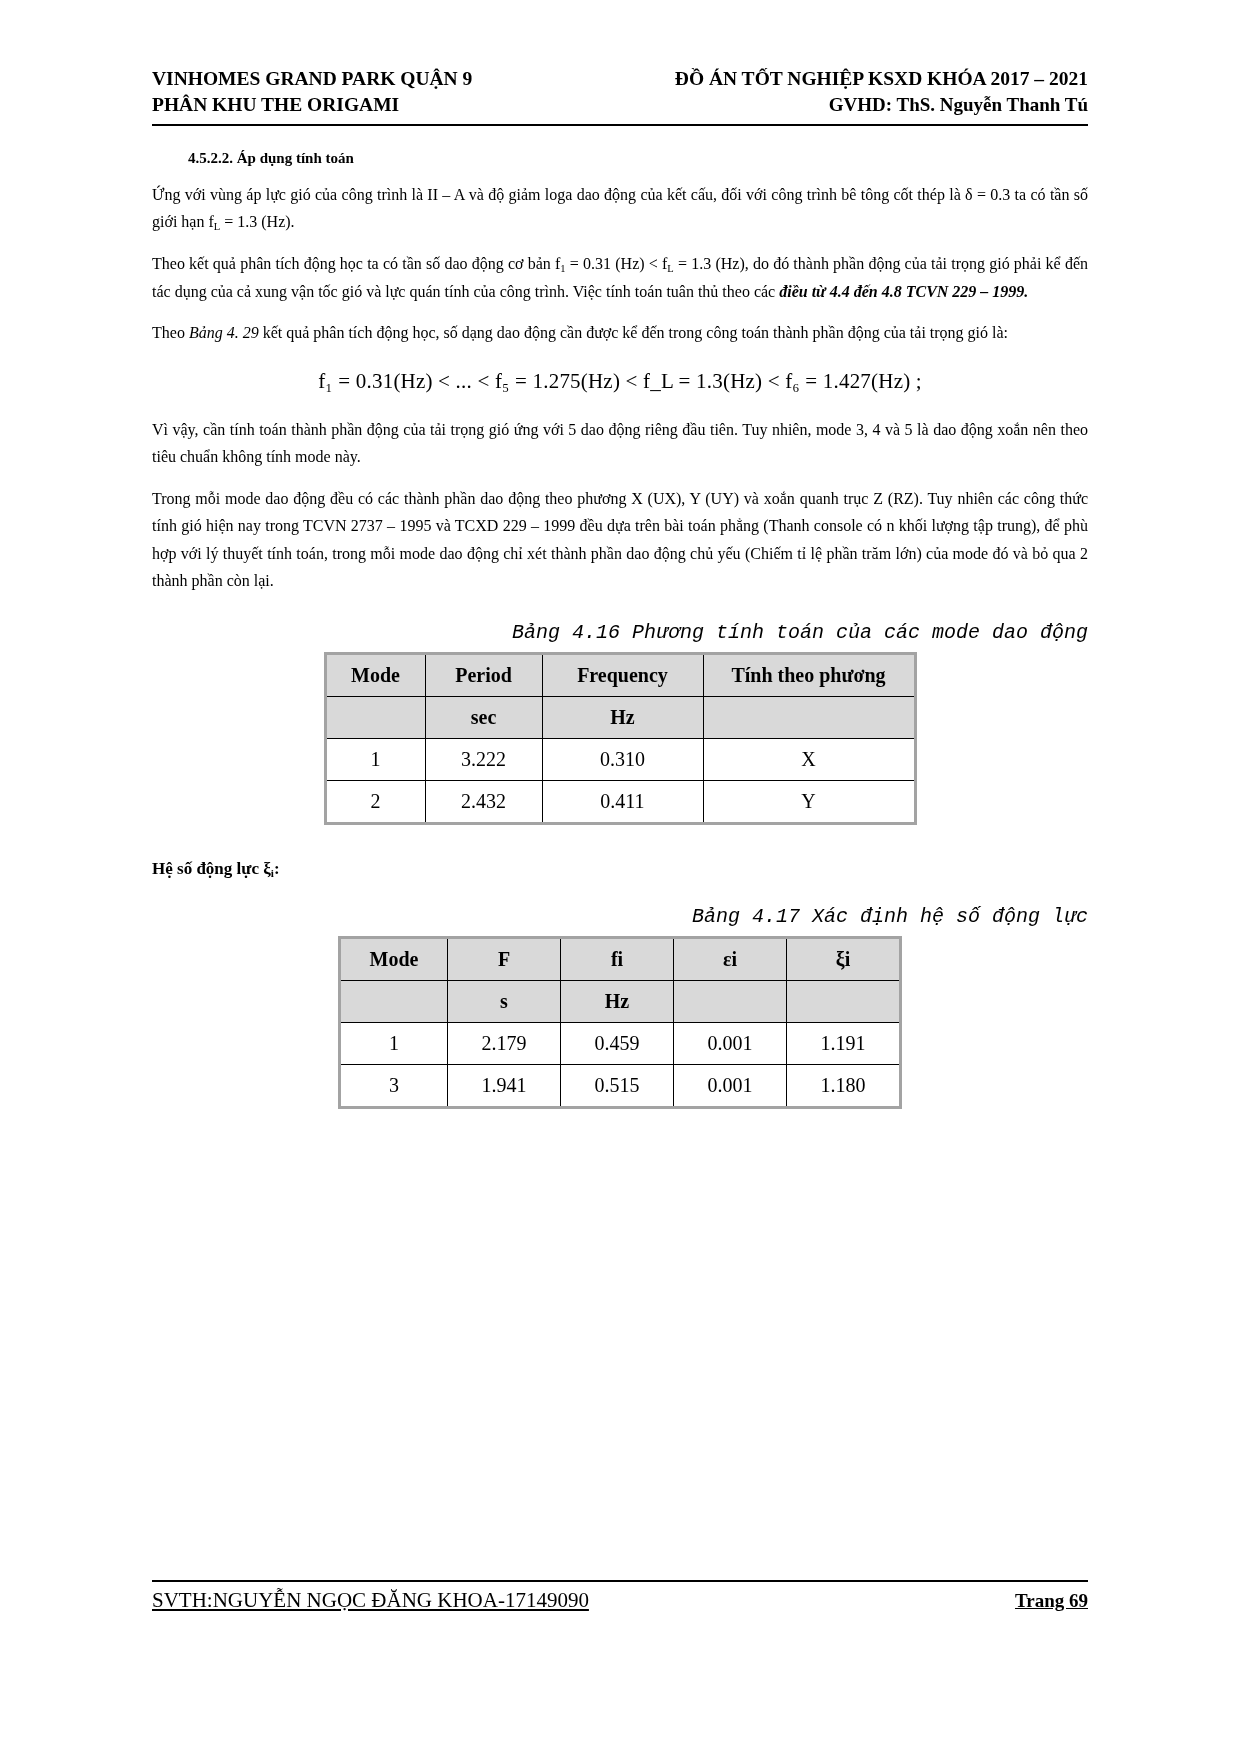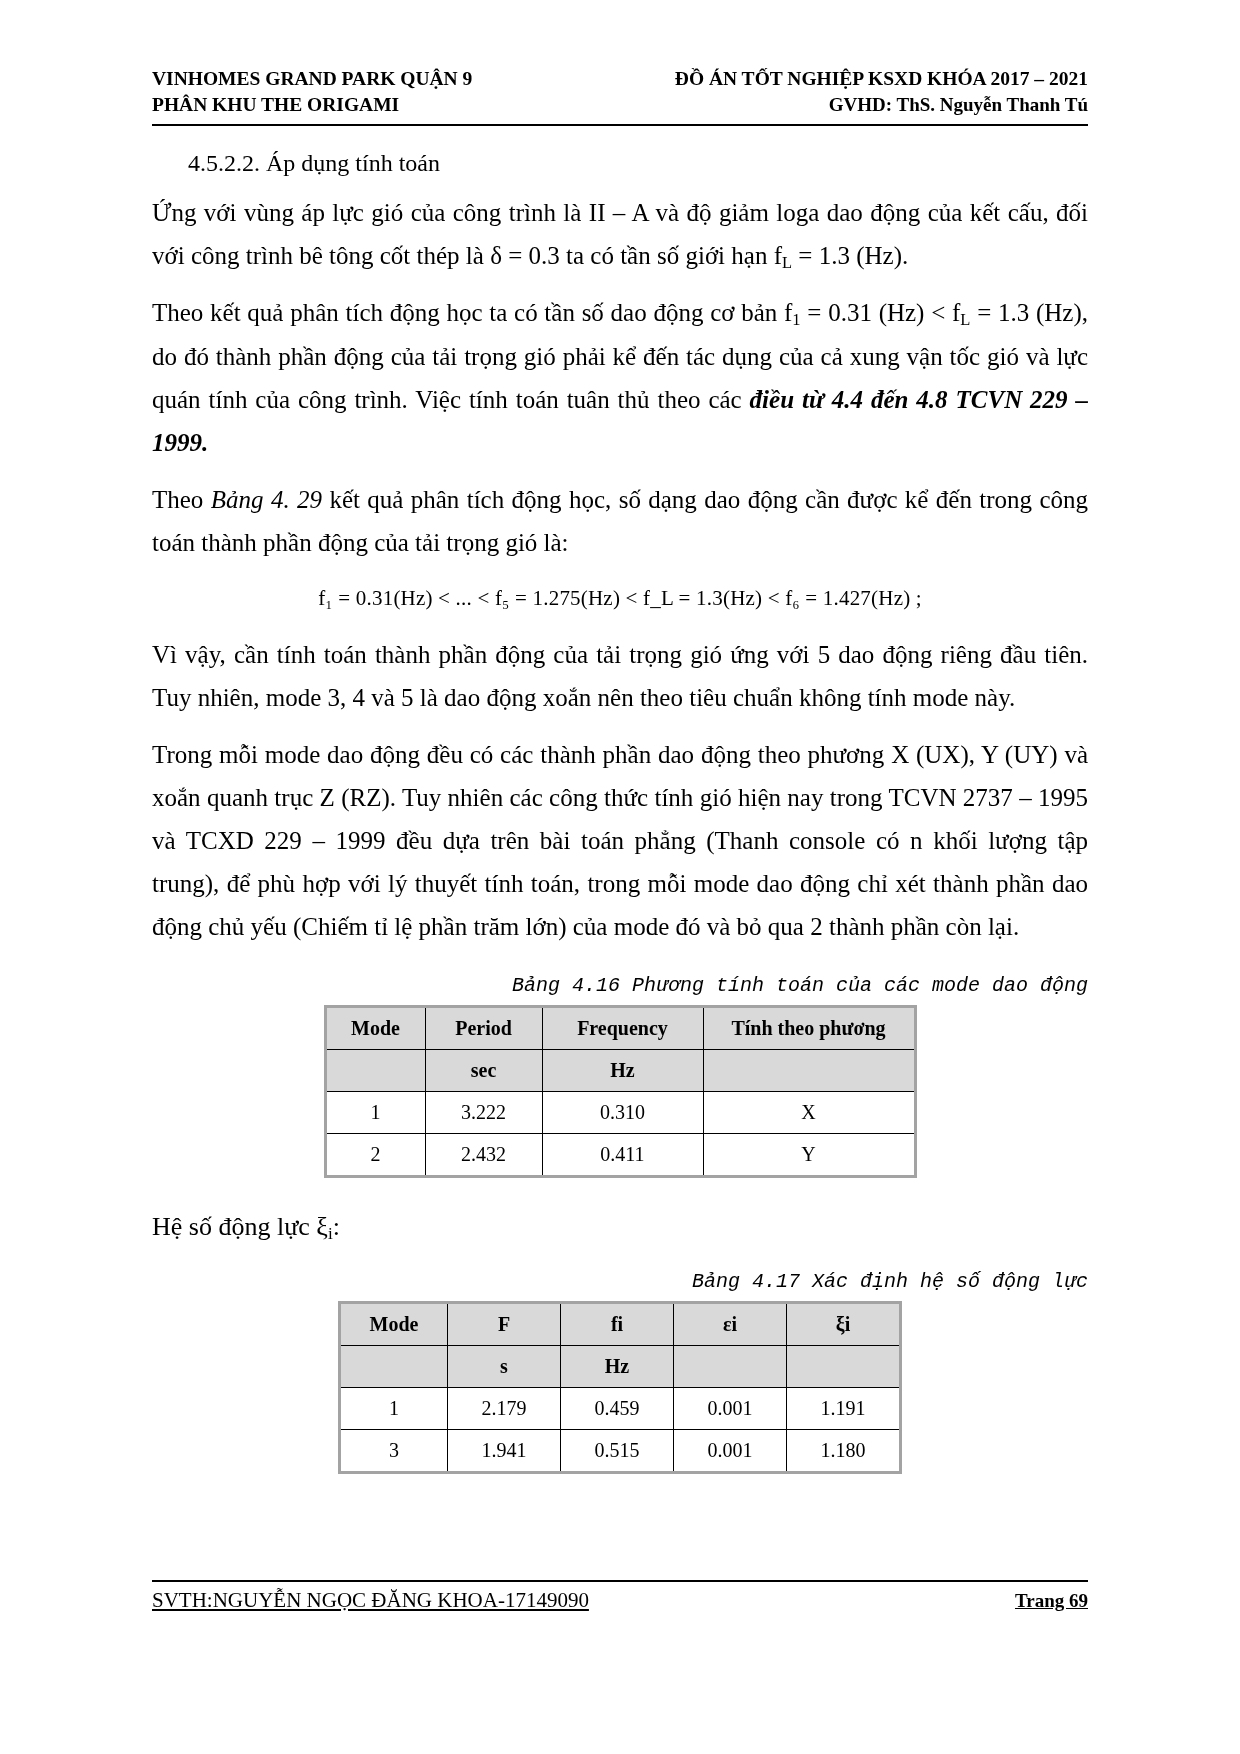--- a/index.html
+++ b/index.html
@@ -56,26 +56,26 @@
   }
   .header-rule {
     border: none;
     border-top: 2.5px solid #000;
     margin: 5px 0 0 0;
     width: 100%;
   }
 
   
   .sec-title {
-    font-weight: normal;
-    font-size: 24px;
+    font-weight: bold;
+    font-size: 15px;
     margin: 24px 0 14px 36px;
   }
   p.body {
-    font-size: 25px;
+    font-size: 16px;
     line-height: 1.72;
     text-align: justify;
     margin: 0 0 14px 0;
   }
   .it { font-style: italic; }
   .bi { font-style: italic; font-weight: bold; }
   sub {
     font-size: 0.66em;
     vertical-align: -0.25em;
   }
@@ -128,22 +128,23 @@
   
   #table-mode-phuong th:nth-child(1), #table-mode-phuong td:nth-child(1) { width: 78px; }
   #table-mode-phuong th:nth-child(2), #table-mode-phuong td:nth-child(2) { width: 96px; }
   #table-mode-phuong th:nth-child(3), #table-mode-phuong td:nth-child(3) { width: 140px; }
   #table-mode-phuong th:nth-child(4), #table-mode-phuong td:nth-child(4) { width: 190px; }
   
   #table-he-so-dong-luc th, #table-he-so-dong-luc td { width: 92px; }
   #table-he-so-dong-luc th:nth-child(1), #table-he-so-dong-luc td:nth-child(1) { width: 86px; }
 
   .mid-text {
-    font-size: 26px;
+    font-size: 17px;
     margin: 34px 0 0 0;
+    font-weight: bold;
   }
 
   
   .footer {
     position: absolute;
     left: 152px;
     top: 1580px;
     width: 936px;
   }
   .footer-rule {

